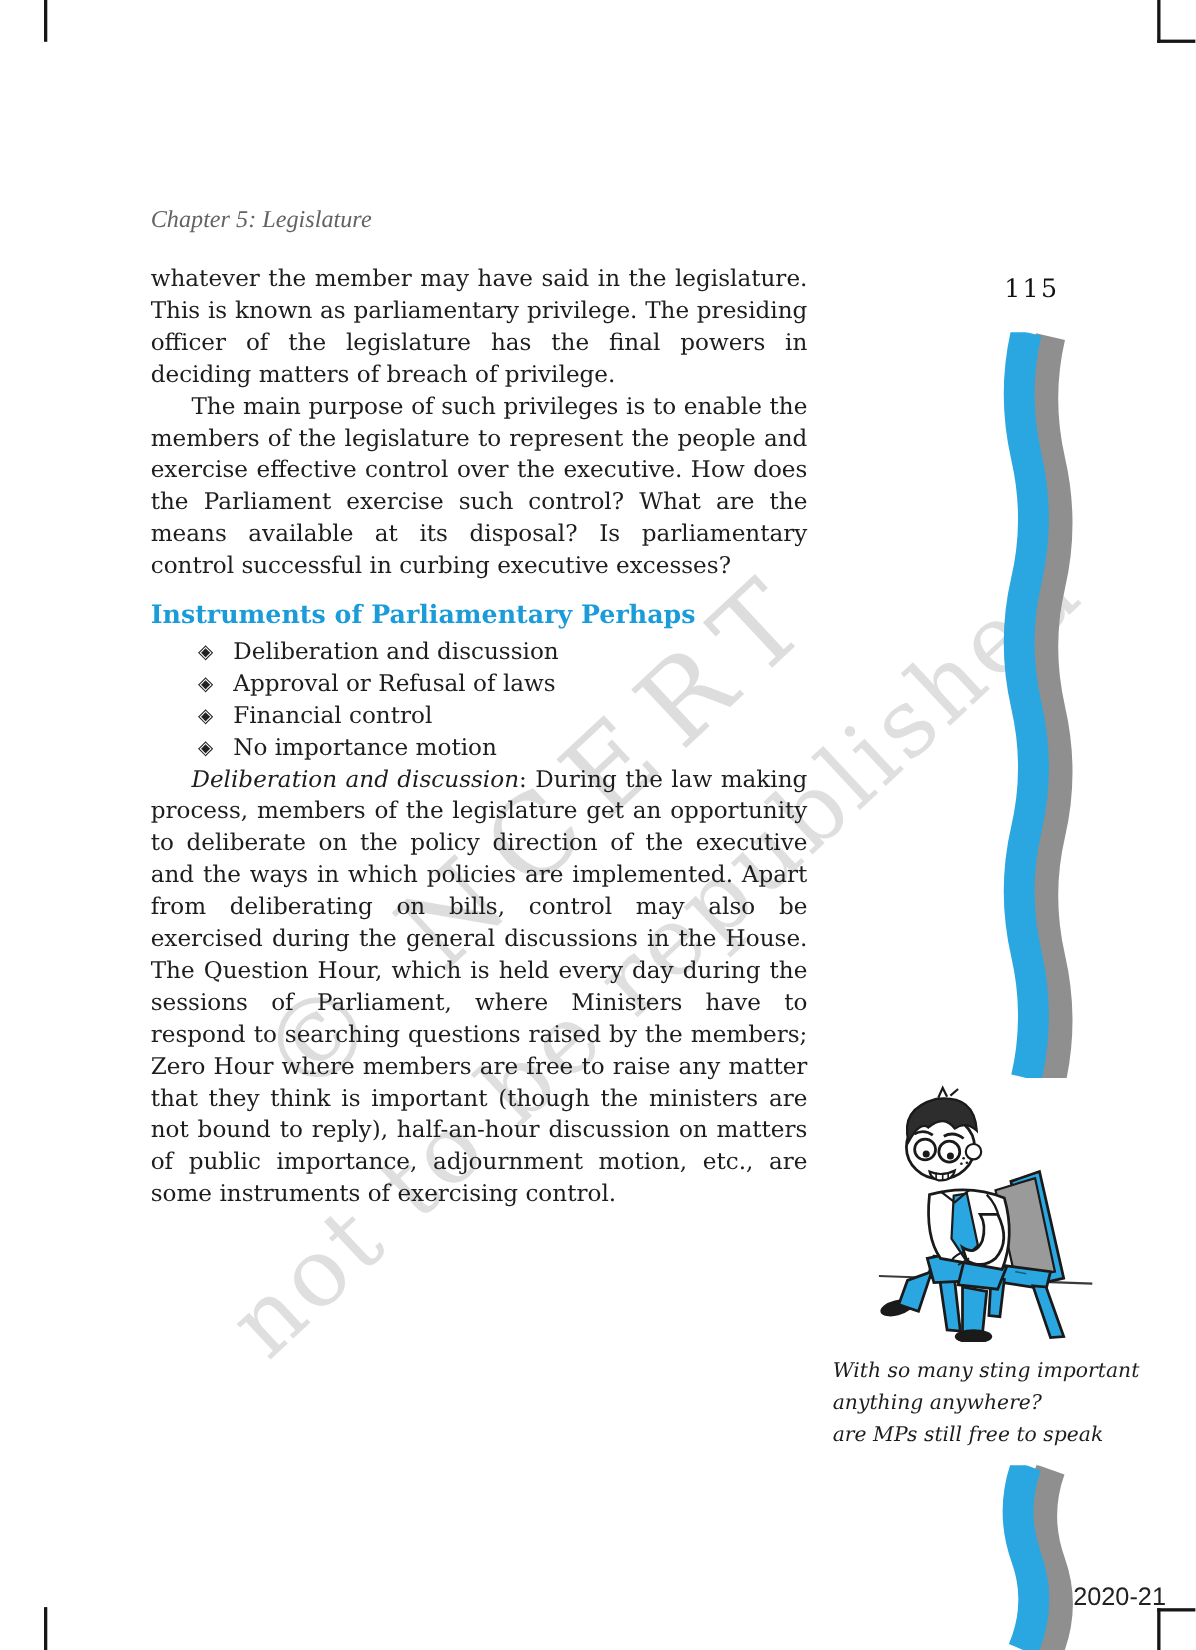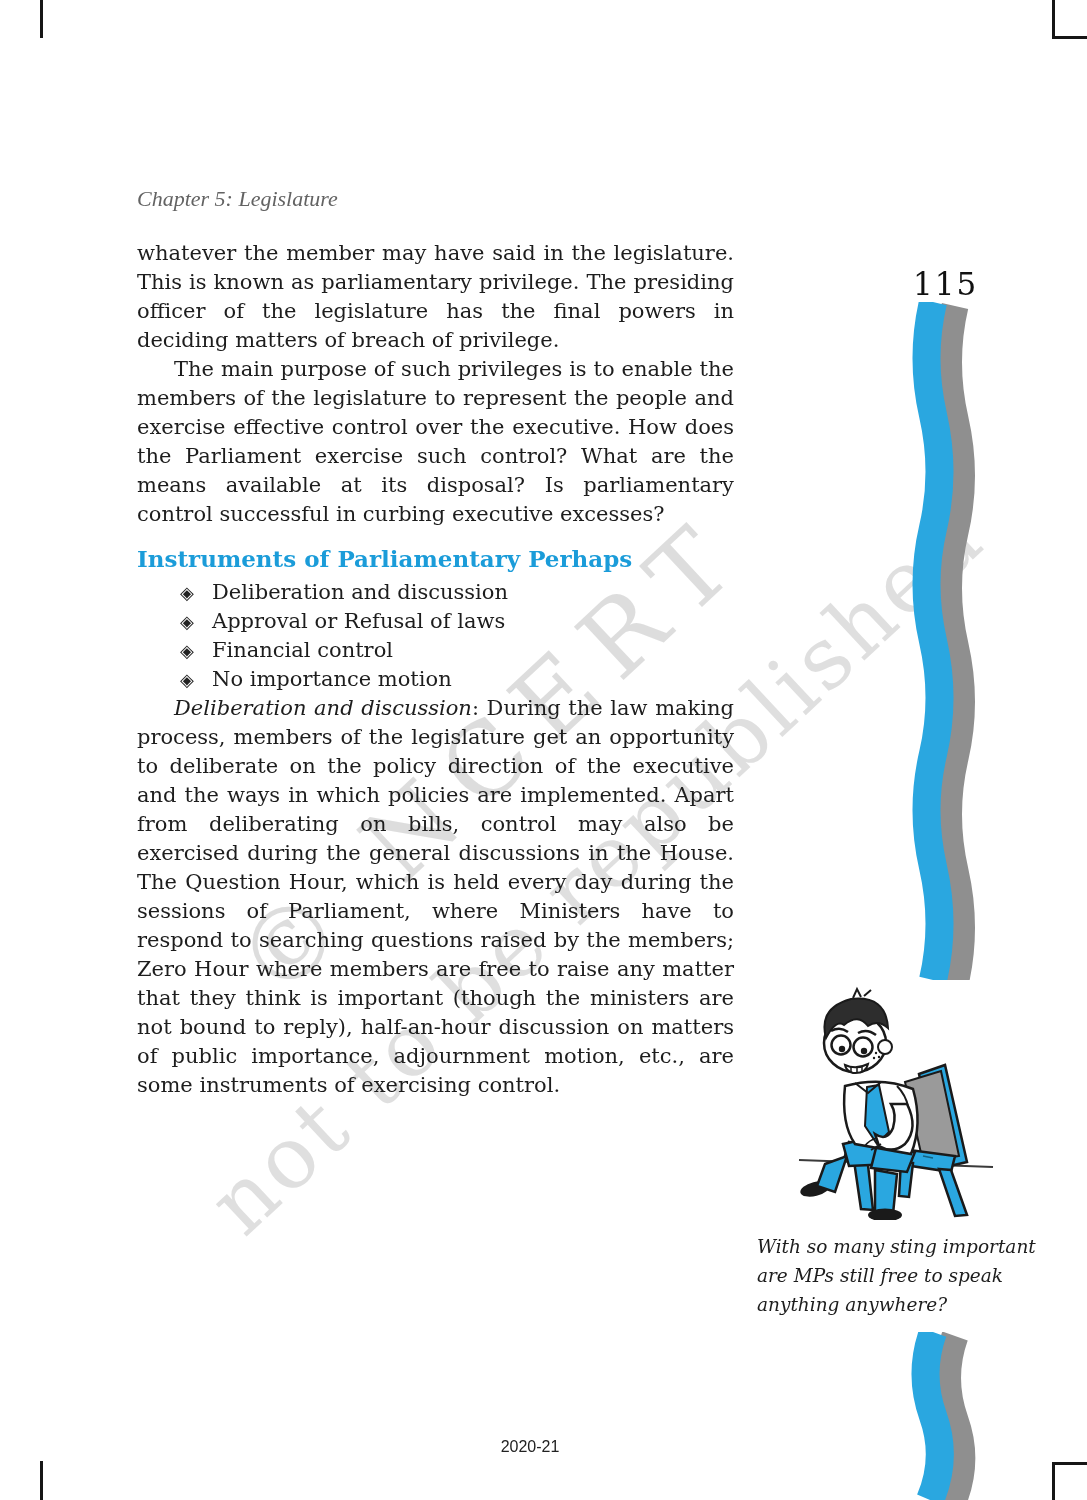--- a/index.html
+++ b/index.html
@@ -2,21 +2,21 @@
 <html><head>
 <meta charset="utf-8">
 <style>
   html,body{margin:0;padding:0;background:#ffffff;}
   #page{position:relative;width:1087px;height:1500px;background:#ffffff;overflow:hidden;
         font-family:"DejaVu Serif", serif;color:#1d1d1d;}
   
   .crop{position:absolute;background:#161616;}
   
   #chapter-header{position:absolute;left:137px;top:186px;font-style:italic;font-size:22px;color:#636363;font-family:Liberation Serif, serif;}
-  #page-number{position:absolute;left:913px;top:266px;font-size:31px;color:#111;letter-spacing:2px;}
+  #page-number{position:absolute;left:913px;top:250px;font-size:23px;color:#111;letter-spacing:2px;}
   
   #watermark{position:absolute;left:50px;top:370px;width:980px;height:880px;
              display:flex;flex-direction:column;align-items:center;justify-content:center;gap:46px;
              transform:rotate(-43deg);z-index:1;pointer-events:none;opacity:0.55;}
   #watermark .wm1{font-size:100px;letter-spacing:20px;color:#c3c3c3;}
   #watermark .wm2{font-size:86px;letter-spacing:4px;color:#c6c6c6;white-space:nowrap;}
   
   #body-column{position:absolute;left:137px;top:228px;width:597px;z-index:2;
                font-size:21px;line-height:29px;text-align:justify;margin-top:11px;}
   #body-column p{margin:0;}
@@ -29,22 +29,22 @@
   #bullet-list .bmark{position:absolute;left:43px;top:0;font-size:18px;color:#222;}
   
   .ribbon{position:absolute;z-index:2;}
   
   #cartoon{position:absolute;left:793px;top:986px;width:207px;height:234px;z-index:3;}
   
   #caption{position:absolute;left:757px;top:1232px;width:245px;z-index:3;
            font-style:italic;font-size:18.5px;line-height:29px;color:#1d1d1d;}
   #caption div{white-space:nowrap;}
   
-  #footer-year{position:absolute;left:0;top:1438px;width:1060px;text-align:center;
-               font-family:"Liberation Sans", sans-serif;font-size:16px;color:#222;z-index:2;}
+  #footer-year{position:absolute;left:0;top:1438px;width:1060px;text-align:right;
+               font-family:"Liberation Sans", sans-serif;font-size:23px;color:#222;z-index:2;}
 </style>
 </head>
 <body>
 
 <div id="page">
 
   <div class="crop" style="left:40px;top:0;width:3px;height:38px;"></div>
   <div class="crop" style="left:1052px;top:0;width:3px;height:39px;"></div>
   <div class="crop" style="left:1052px;top:36px;width:35px;height:3px;"></div>
   <div class="crop" style="left:40px;top:1461px;width:3px;height:39px;"></div>
@@ -140,19 +140,19 @@
 
     <path d="M52,79 Q63,84 75,78 Q73,88 60,87 Q53,85 52,79 Z" fill="#ffffff" stroke="#1a1a1a" stroke-width="2"></path>
     <path d="M58,80 l0,6 M64,82 l0,5 M69,81 l0,5" stroke="#1a1a1a" stroke-width="1.5"></path>
     <circle cx="83" cy="67" r="1.2" fill="#1a1a1a"></circle>
       <circle cx="86" cy="71" r="1.2" fill="#1a1a1a"></circle>
       <circle cx="81" cy="72" r="1.2" fill="#1a1a1a"></circle>
   </svg>
 
   <div id="caption">
     <div>With so many sting important</div>
+    <div>anything anywhere?</div>
     <div>are MPs still free to speak</div>
-    <div>anything anywhere?</div>
   </div>
 
   <div id="footer-year">2020-21</div>
 
 </div>
 
 </body></html>

